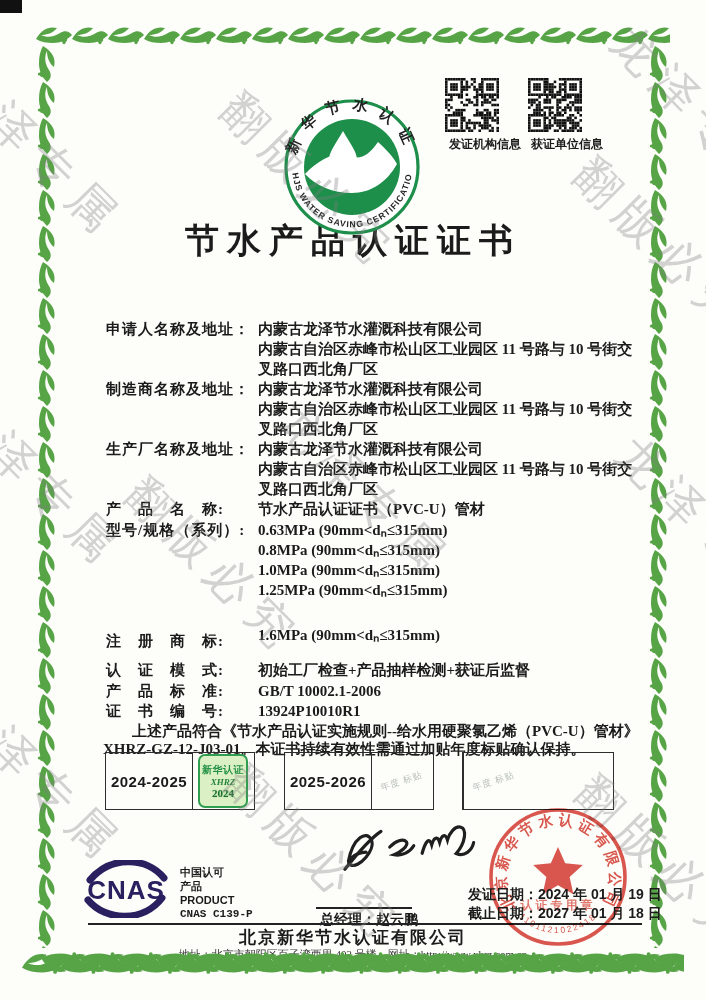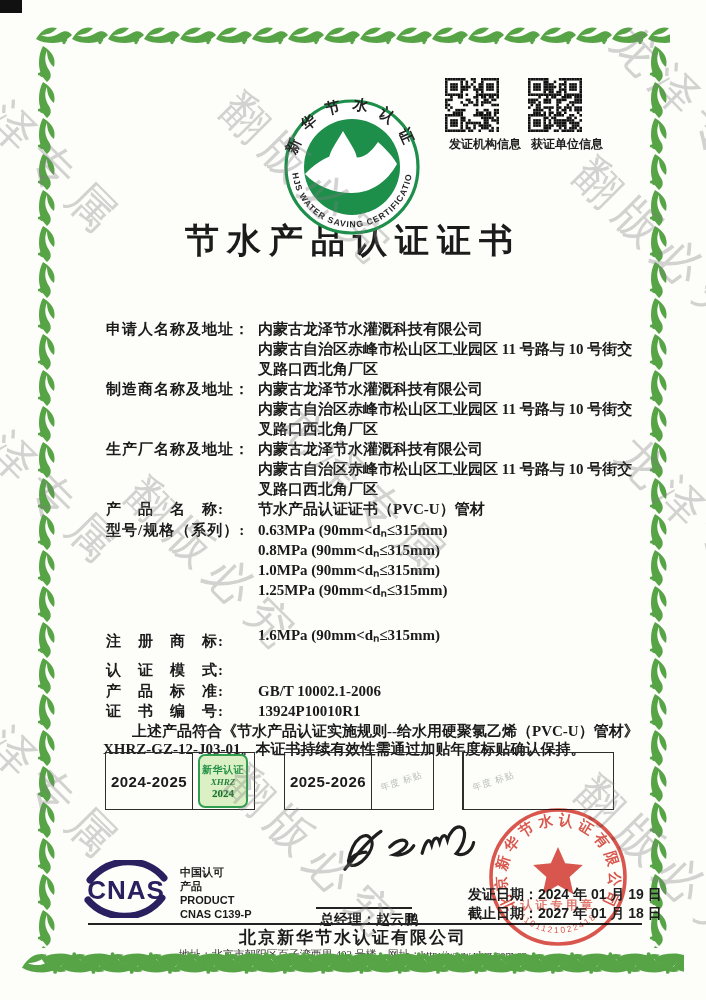--- a/index.html
+++ b/index.html
@@ -1363,20 +1363,21 @@
   <span class="t lbl" style="top:521px;">型号/规格（系列）:</span>
   <span class="t val" style="top:521px;">0.63MPa (90mm&lt;dₙ≤315mm)</span>
   <span class="t val" style="top:541px;">0.8MPa (90mm&lt;dₙ≤315mm)</span>
   <span class="t val" style="top:561px;">1.0MPa (90mm&lt;dₙ≤315mm)</span>
   <span class="t val" style="top:581px;">1.25MPa (90mm&lt;dₙ≤315mm)</span>
   <span class="t val" style="top:626px;">1.6MPa (90mm&lt;dₙ≤315mm)</span>
 
   <span class="t lbl" style="top:632px;">注　册　商　标:</span>
 
   <span class="t lbl" style="top:661px;">认　证　模　式:</span>
+  <span class="t val" style="top:661px;">初始工厂检查+产品抽样检测+获证后监督</span>
 
   <span class="t lbl" style="top:682px;">产　品　标　准:</span>
   <span class="t val" style="top:682px;">GB/T 10002.1-2006</span>
 
   <span class="t lbl" style="top:702px;">证　书　编　号:</span>
   <span class="t val" style="top:702px;">13924P10010R1</span>
 
   <span class="t" style="left:132px;top:722px;font:700 15px 'Liberation Serif',serif;">上述产品符合《节水产品认证实施规则--给水用硬聚氯乙烯（PVC-U）管材》</span>
   <span class="t" style="left:103px;top:740px;font:700 15px 'Liberation Serif',serif;">XHRZ-GZ-12-J03-01。本证书持续有效性需通过加贴年度标贴确认保持。</span>
 
@@ -1431,21 +1432,21 @@
   <span class="t" style="left:320px;top:911px;font:700 14px 'Liberation Serif',serif;">总经理：赵云鹏</span>
 
   <svg style="position:absolute;left:84px;top:860px;" width="84" height="58" viewBox="0 0 84 58">
     <path d="M6 20 C 26 -4 62 -4 80 18" fill="none" stroke="#2a2060" stroke-width="7" stroke-linecap="round"></path>
     <path d="M4 40 C 22 62 60 62 78 38" fill="none" stroke="#2a2060" stroke-width="7" stroke-linecap="round"></path>
     <text x="42" y="39" text-anchor="middle" font-family="Liberation Sans,sans-serif" font-size="26" font-weight="700" fill="#2a2060" letter-spacing="1">CNAS</text>
   </svg>
   <span class="t cnastx" style="left:180px;top:866px;text-align:center;">中国认可</span>
   <span class="t cnastx" style="left:180px;top:880px;">产品</span>
   <span class="t cnastx" style="left:180px;top:894px;">PRODUCT</span>
-  <span class="t cnastx" style="left:180px;top:908px;">CNAS C139-P</span>
+  <span class="t cnastx" style="left:180px;top:908px;font-family:Liberation Mono, monospace;">CNAS C139-P</span>
 
   <span class="t dates" style="left:468px;top:886px;">发证日期：2024 年 01 月 19 日</span>
   <span class="t dates" style="left:468px;top:905px;">截止日期：2027 年 01 月 18 日</span>
 
   <div class="rule" style="left:88px;top:923px;width:554px;height:1.8px;"></div>
   <div class="t footer-co">北京新华节水认证有限公司</div>
   <div class="t footer-ad">地址：北京市朝阳区百子湾西里 403 号楼　网址：http://www.xhrz.com.cn</div>
 
 </div>
 

